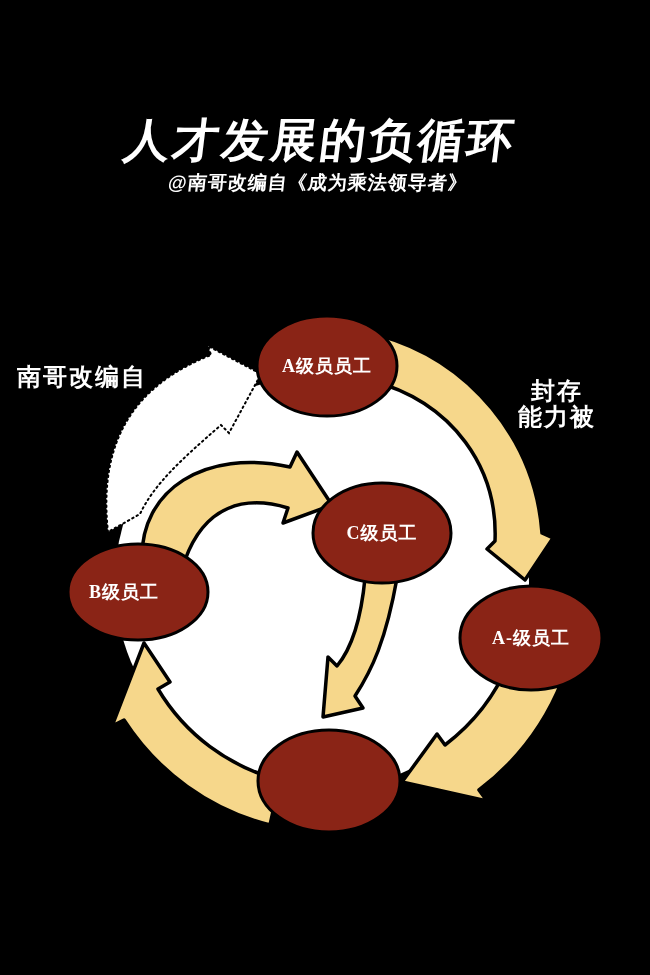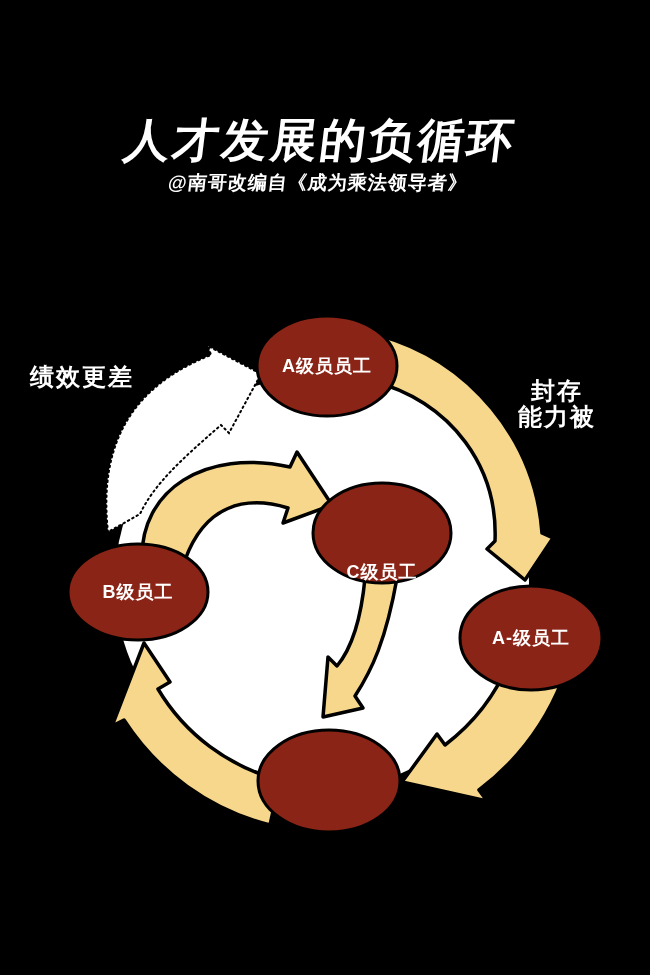--- a/index.html
+++ b/index.html
@@ -19,25 +19,25 @@
     transform:skewX(-6deg);white-space:nowrap;
   }
   .annotation{
     position:absolute;width:160px;text-align:center;
     font-size:24px;font-weight:700;line-height:26px;letter-spacing:2px;
   }
   .annotation.left{left:2px;top:364px;}
   .annotation.right{left:477px;top:378px;}
   .node-label{
     position:absolute;width:160px;text-align:center;
-    font-size:18px;font-weight:700;letter-spacing:1px;line-height:22px;
+    font-size:18px;font-weight:700;letter-spacing:1px;line-height:22px;font-family:Liberation Serif, serif;
   }
   .nl-a{left:247px;top:355px;}
-  .nl-c{left:302px;top:522px;margin-top:39px;}
-  .nl-b{left:58px;top:581px;}
+  .nl-c{left:302px;top:522px;}
+  .nl-b{left:44px;top:581px;}
   .nl-aminus{left:451px;top:627px;text-align:center;}
   .nl-worse{left:249px;top:770px;}
 </style>
 </head>
 <body>
 
 <div class="stage">
 
   <svg width="650" height="975" viewBox="0 0 650 975">
 
@@ -59,21 +59,21 @@
     <ellipse cx="382" cy="533" rx="69" ry="50" stroke="#000" stroke-width="3" fill="#8A2416"></ellipse>
     <ellipse cx="138" cy="592" rx="70" ry="48" stroke="#000" stroke-width="3" fill="#8A2416"></ellipse>
     <ellipse cx="531" cy="638" rx="71" ry="52" stroke="#000" stroke-width="3" fill="#8A2416"></ellipse>
     <ellipse cx="329" cy="781" rx="71" ry="51" stroke="#000" stroke-width="3" fill="#8A2416"></ellipse>
   </svg>
 
   <div class="title">人才发展的负循环</div>
   <div class="subtitle">@南哥改编自《成为乘法领导者》</div>
 
   <div class="annotation left">
-    <div>绩效更差</div>
+    <div>南哥改编自</div>
   </div>
   <div class="annotation right">
     <div>封存</div>
     <div>能力被</div>
   </div>
 
   <div class="node-label nl-a">A级员员工</div>
   <div class="node-label nl-c">C级员工</div>
   <div class="node-label nl-b">B级员工</div>
   <div class="node-label nl-aminus">A-级员工</div>

